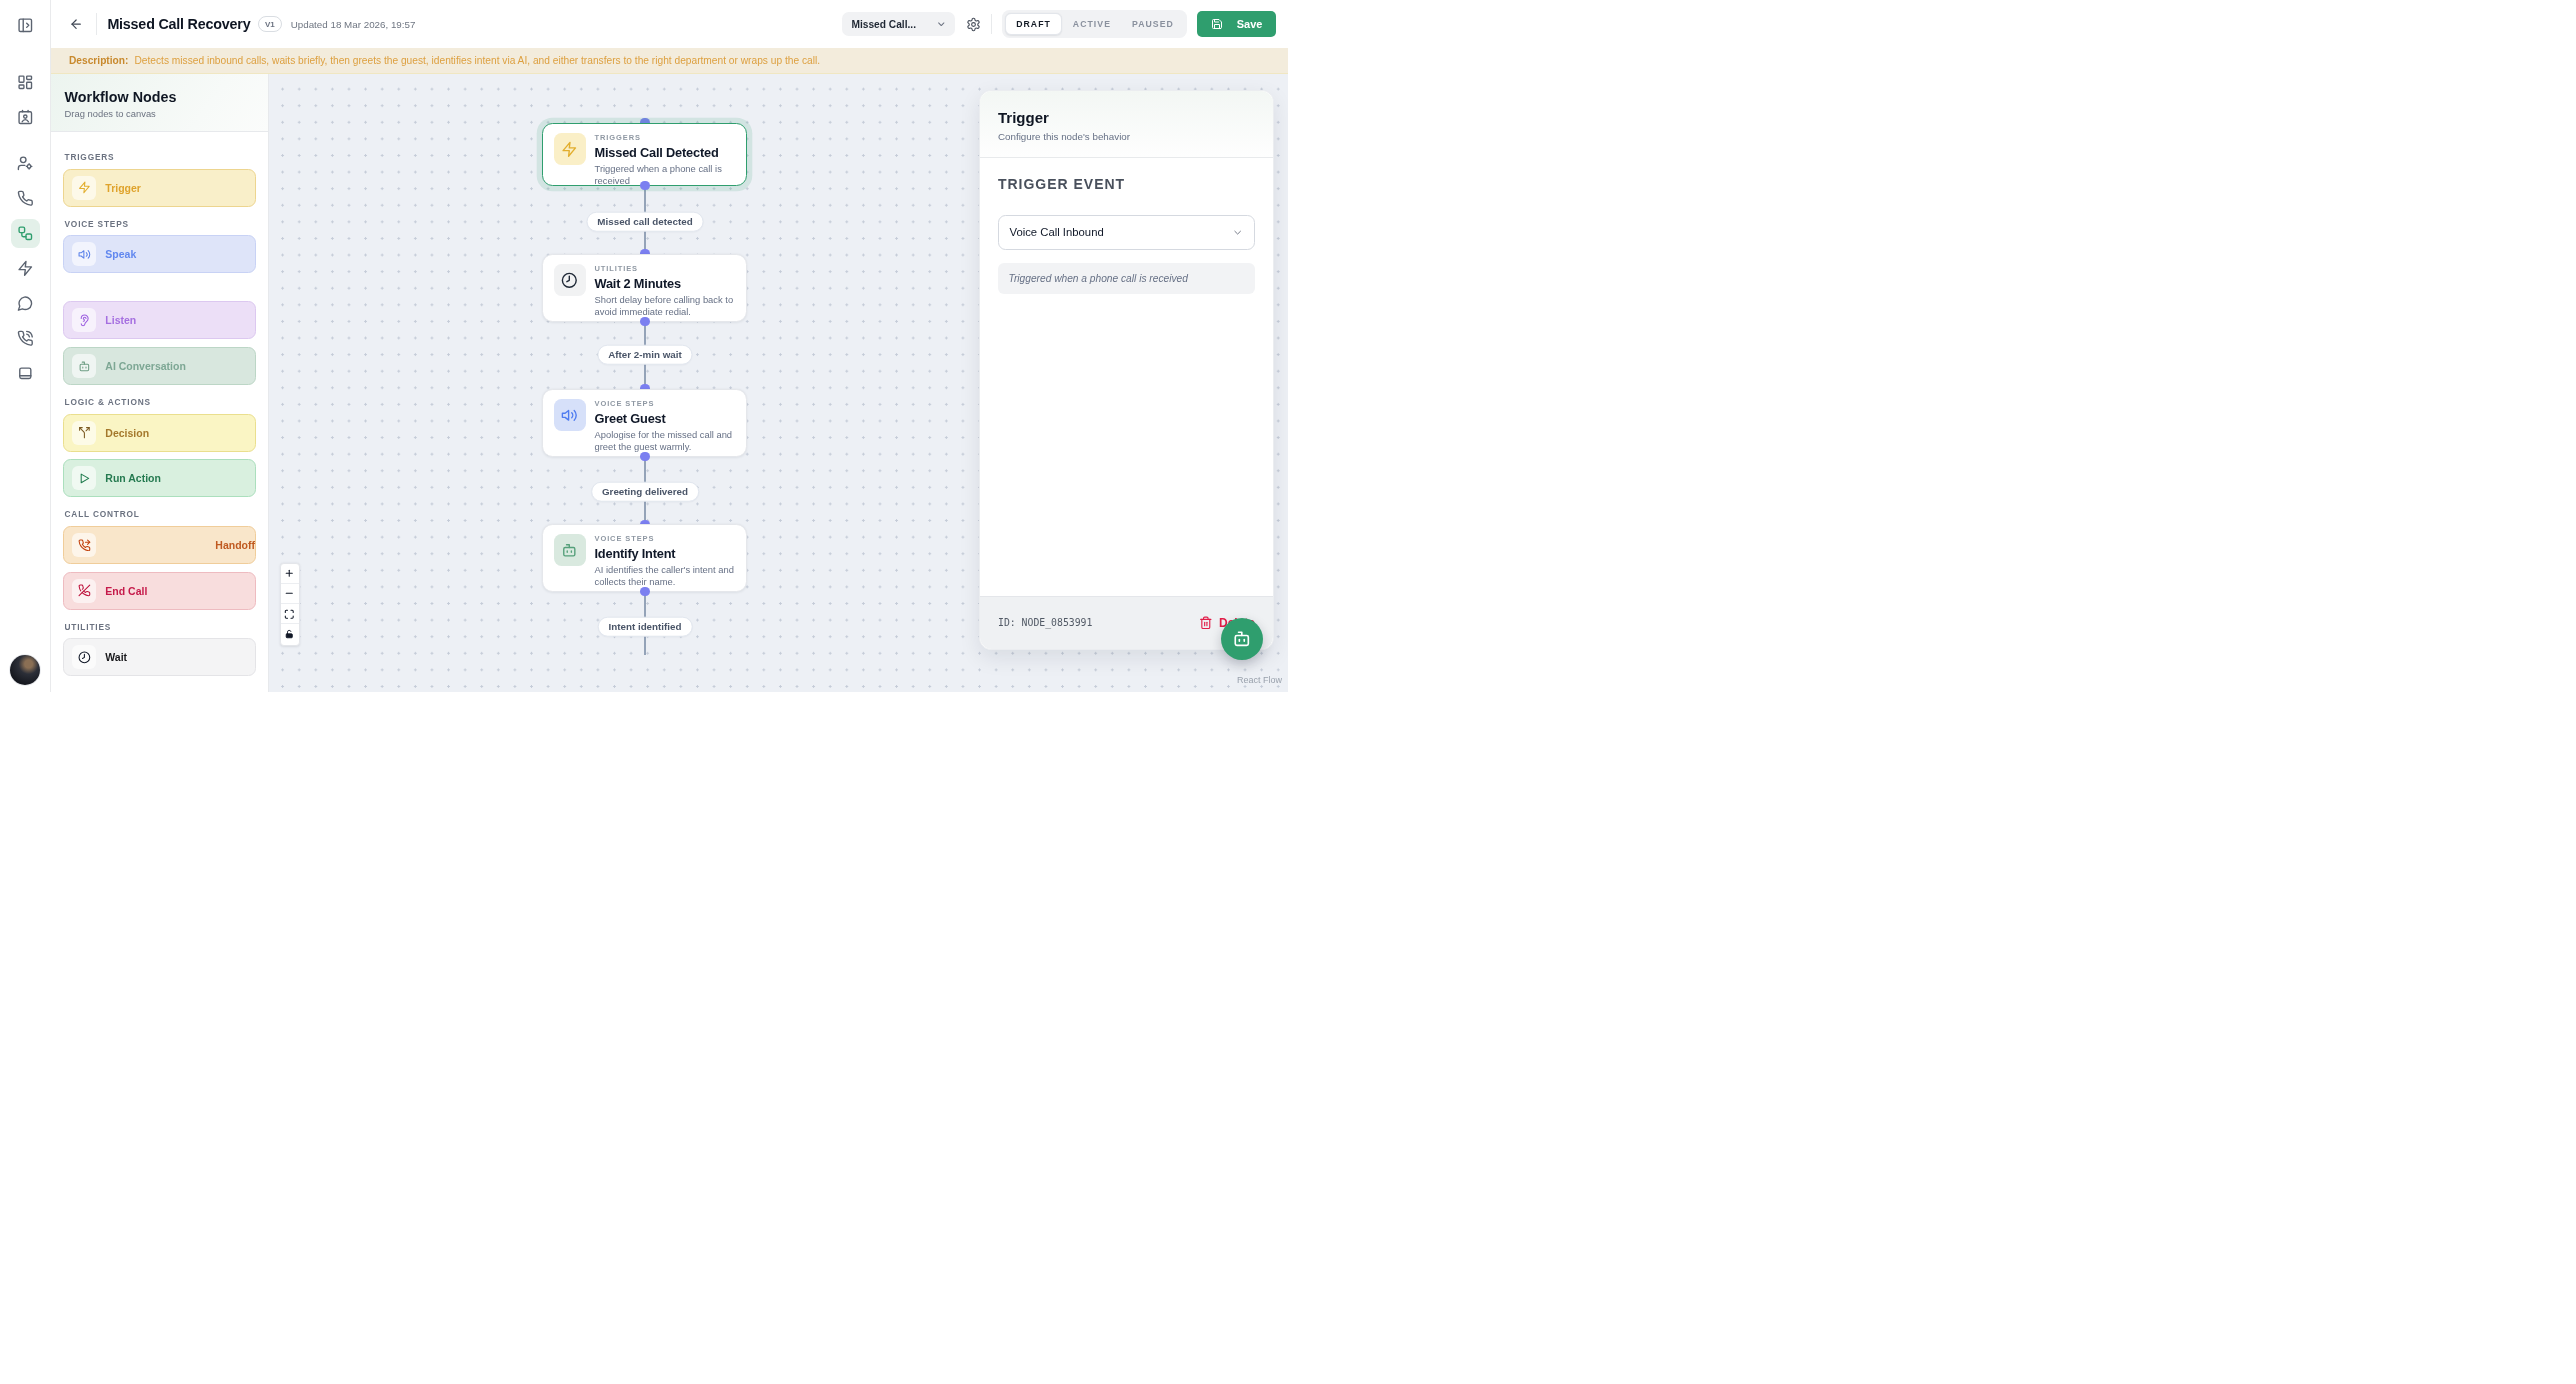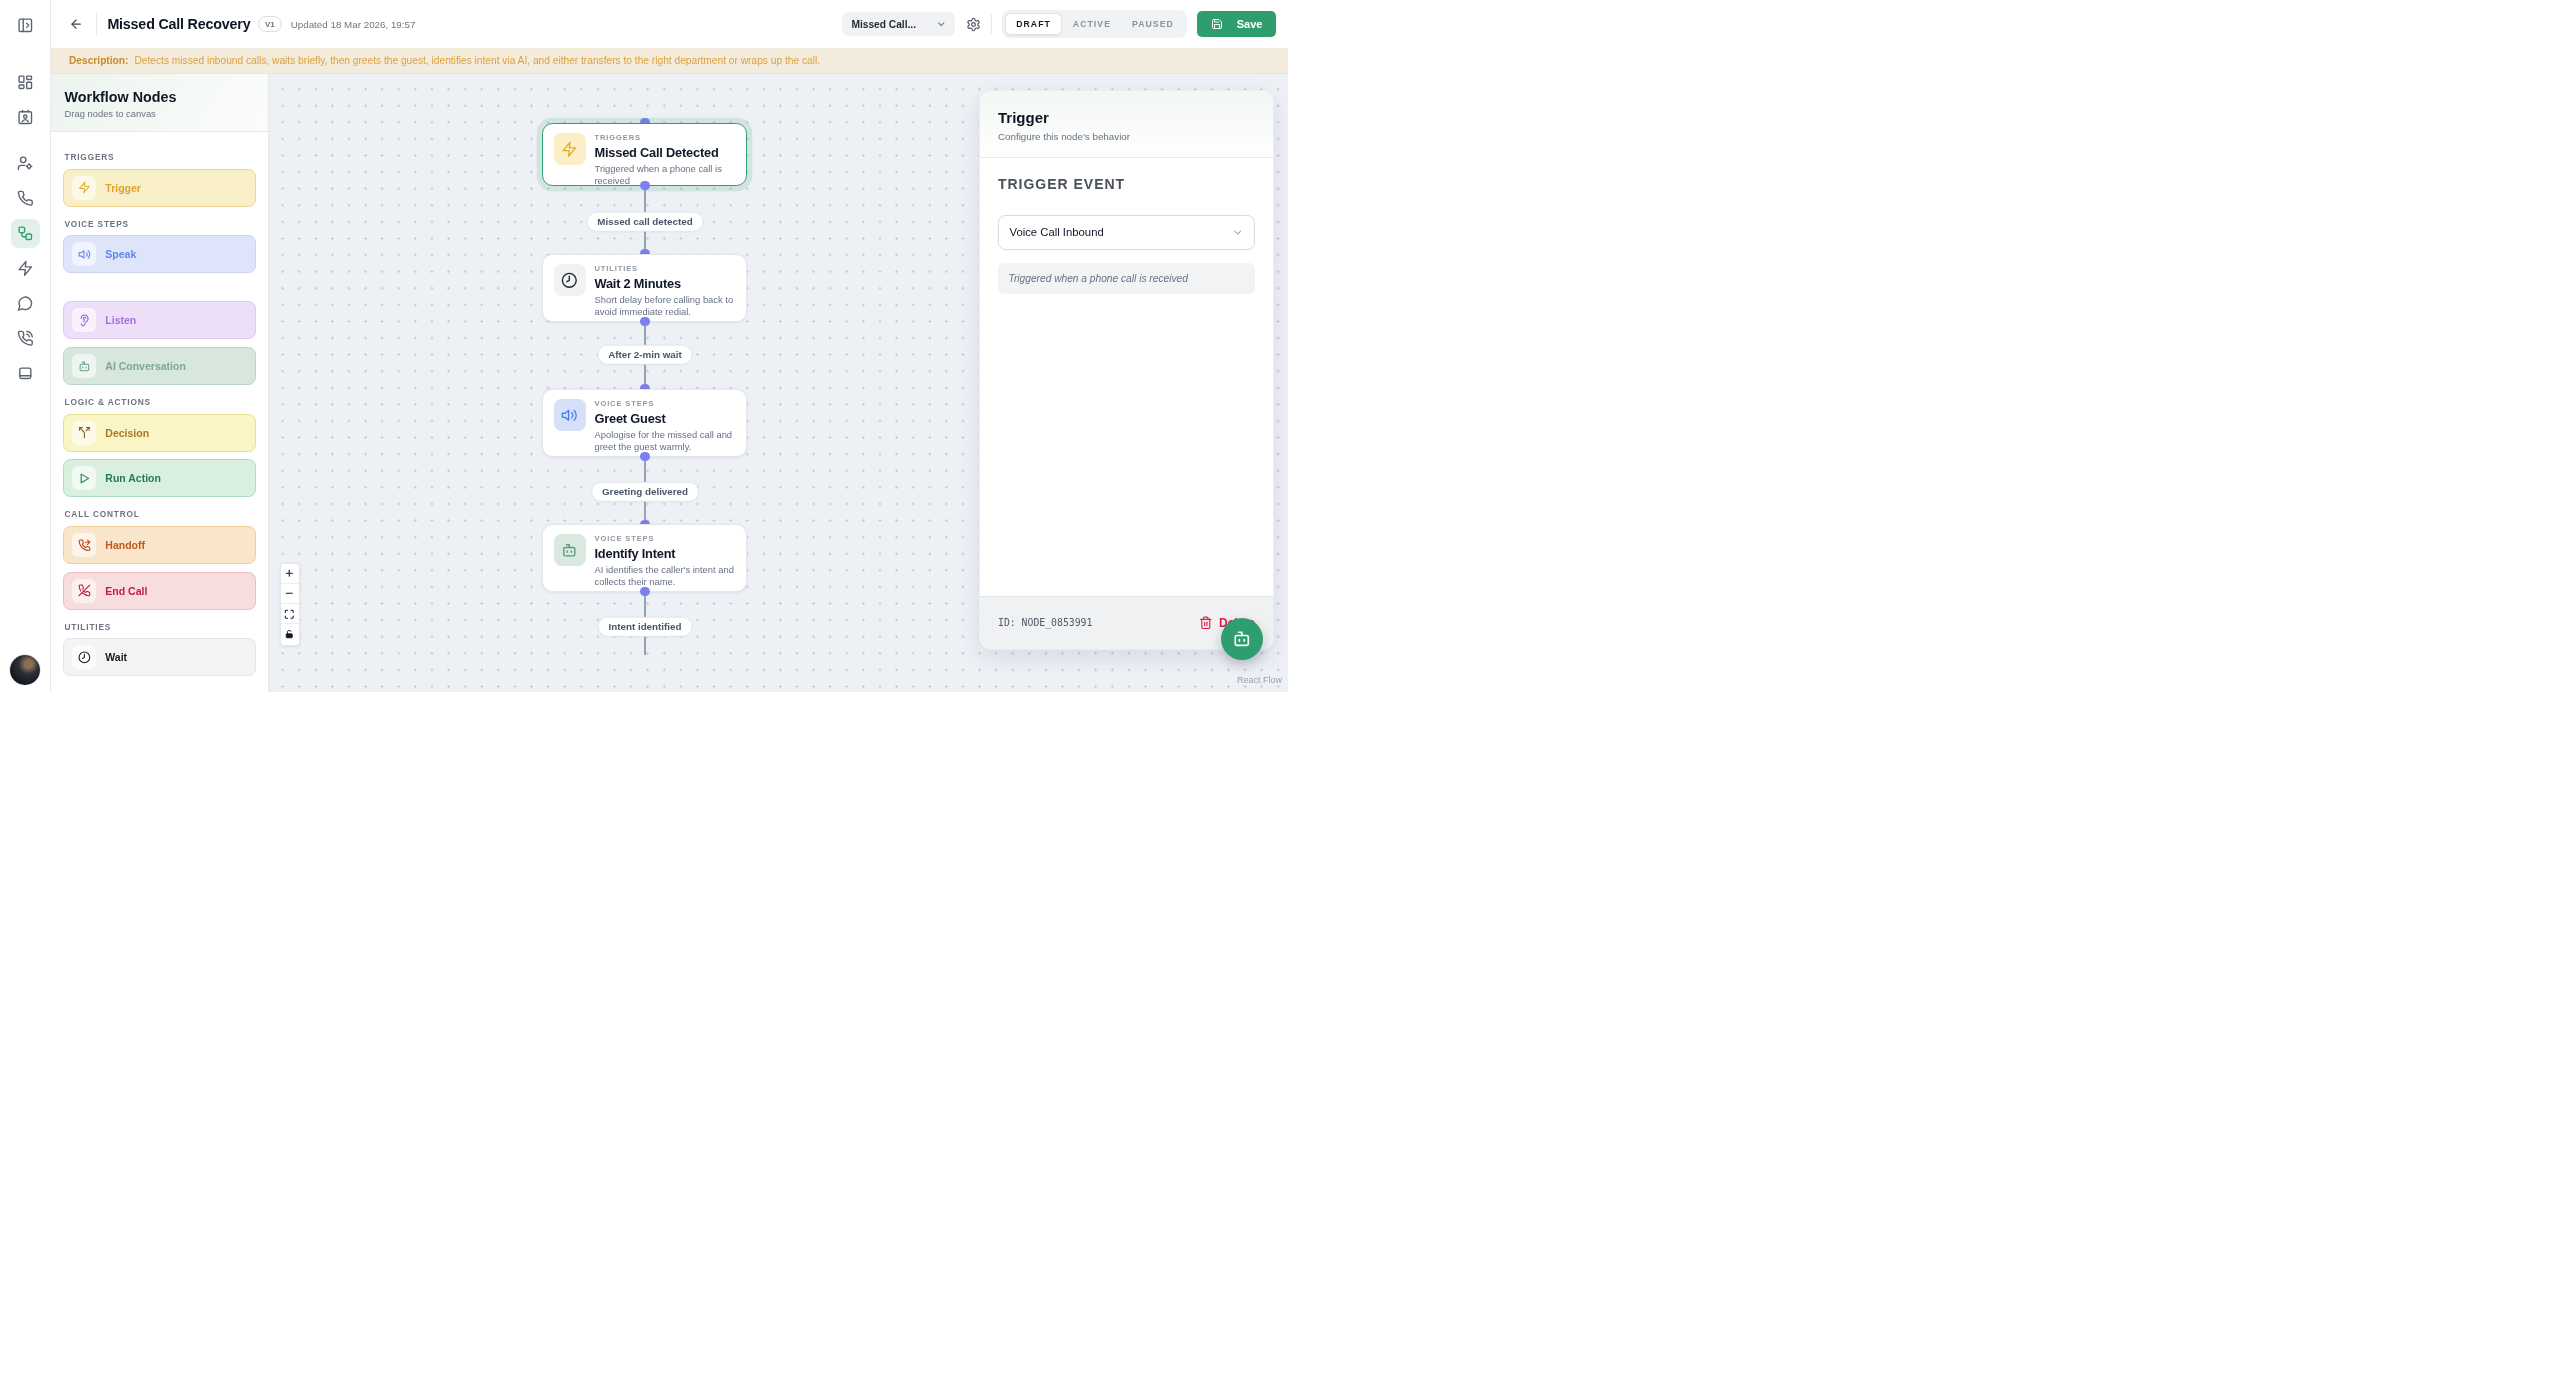--- a/index.html
+++ b/index.html
@@ -59,21 +59,21 @@
   .pcard { height:38px; border-radius:7.5px; display:flex; align-items:center; gap:9px; padding-left:8.3px; border:1.1px solid; cursor:grab; margin-bottom:7.5px; }
   .pchip { width:24px; height:24px; border-radius:6px; background:rgba(255,255,255,.6); display:flex; align-items:center; justify-content:center; }
   .pchip svg { width:12.8px; height:12.8px; }
   .plabel { font-size:10.5px; font-weight:700; }
   .t-trigger { background:#f9efc9; border-color:#edd58f; } .t-trigger .plabel{color:#dfa32c;} .t-trigger .pchip{color:#e2ae2e;}
   .t-speak   { background:#dee4f9; border-color:#c8d2f5;text-align:center; } .t-speak .plabel{color:#6187ef;} .t-speak .pchip{color:#5b82ea;}
   .t-listen  { background:#ecdff7; border-color:#dcc8f0;margin-top:28px; } .t-listen .plabel{color:#a56fe0;} .t-listen .pchip{color:#9d5fe0;}
   .t-ai      { background:#d8e7de; border-color:#bcd6c6; } .t-ai .plabel{color:#7da794;} .t-ai .pchip{color:#6f9e85;}
   .t-decision{ background:#faf5c4; border-color:#eadf8e; } .t-decision .plabel{color:#a4782c;} .t-decision .pchip{color:#7b5a22;}
   .t-run     { background:#d9f0df; border-color:#abdfbd; } .t-run .plabel{color:#257a50;} .t-run .pchip{color:#1f7a4d;}
-  .t-handoff { background:#f9e6ca; border-color:#f0cd9a; } .t-handoff .plabel{color:#c05a21;} .t-handoff .pchip{color:#c2410c;}
+  .t-handoff { background:#f9e6ca; border-color:#f0cd9a;justify-content:space-between; } .t-handoff .plabel{color:#c05a21;} .t-handoff .pchip{color:#c2410c;}
   .t-endcall { background:#f8dddd; border-color:#eebbc0; } .t-endcall .plabel{color:#c51a4a;} .t-endcall .pchip{color:#be123c;}
   .t-wait    { background:#f4f4f5; border-color:#e4e4e7; } .t-wait .plabel{color:#18181b;} .t-wait .pchip{color:#111827;}
 
   
   .canvas { flex:1; position:relative; background-color:#edf0f5; overflow:hidden;
     background-image:radial-gradient(circle,#c5ccd8 1px,transparent 1.1px); background-size:16.6px 16.6px; background-position:5.3px 6.8px; }
 
   .edge { position:absolute; width:1.5px; background:#94a3b8; left:375px; }
   .elabel { position:absolute; left:376px; transform:translate(-50%,-50%); background:#fff; border:0.8px solid #e2e7ef; border-radius:752px; padding:3.8px 9.8px; font-size:9.8px; font-weight:700; color:#4a5568; white-space:nowrap; box-shadow:0 0.8px 1.5px rgba(16,24,40,.04); }
   .handle { position:absolute; width:9.8px; height:9.8px; border-radius:50%; background:#7b7ff0; left:371px; }

